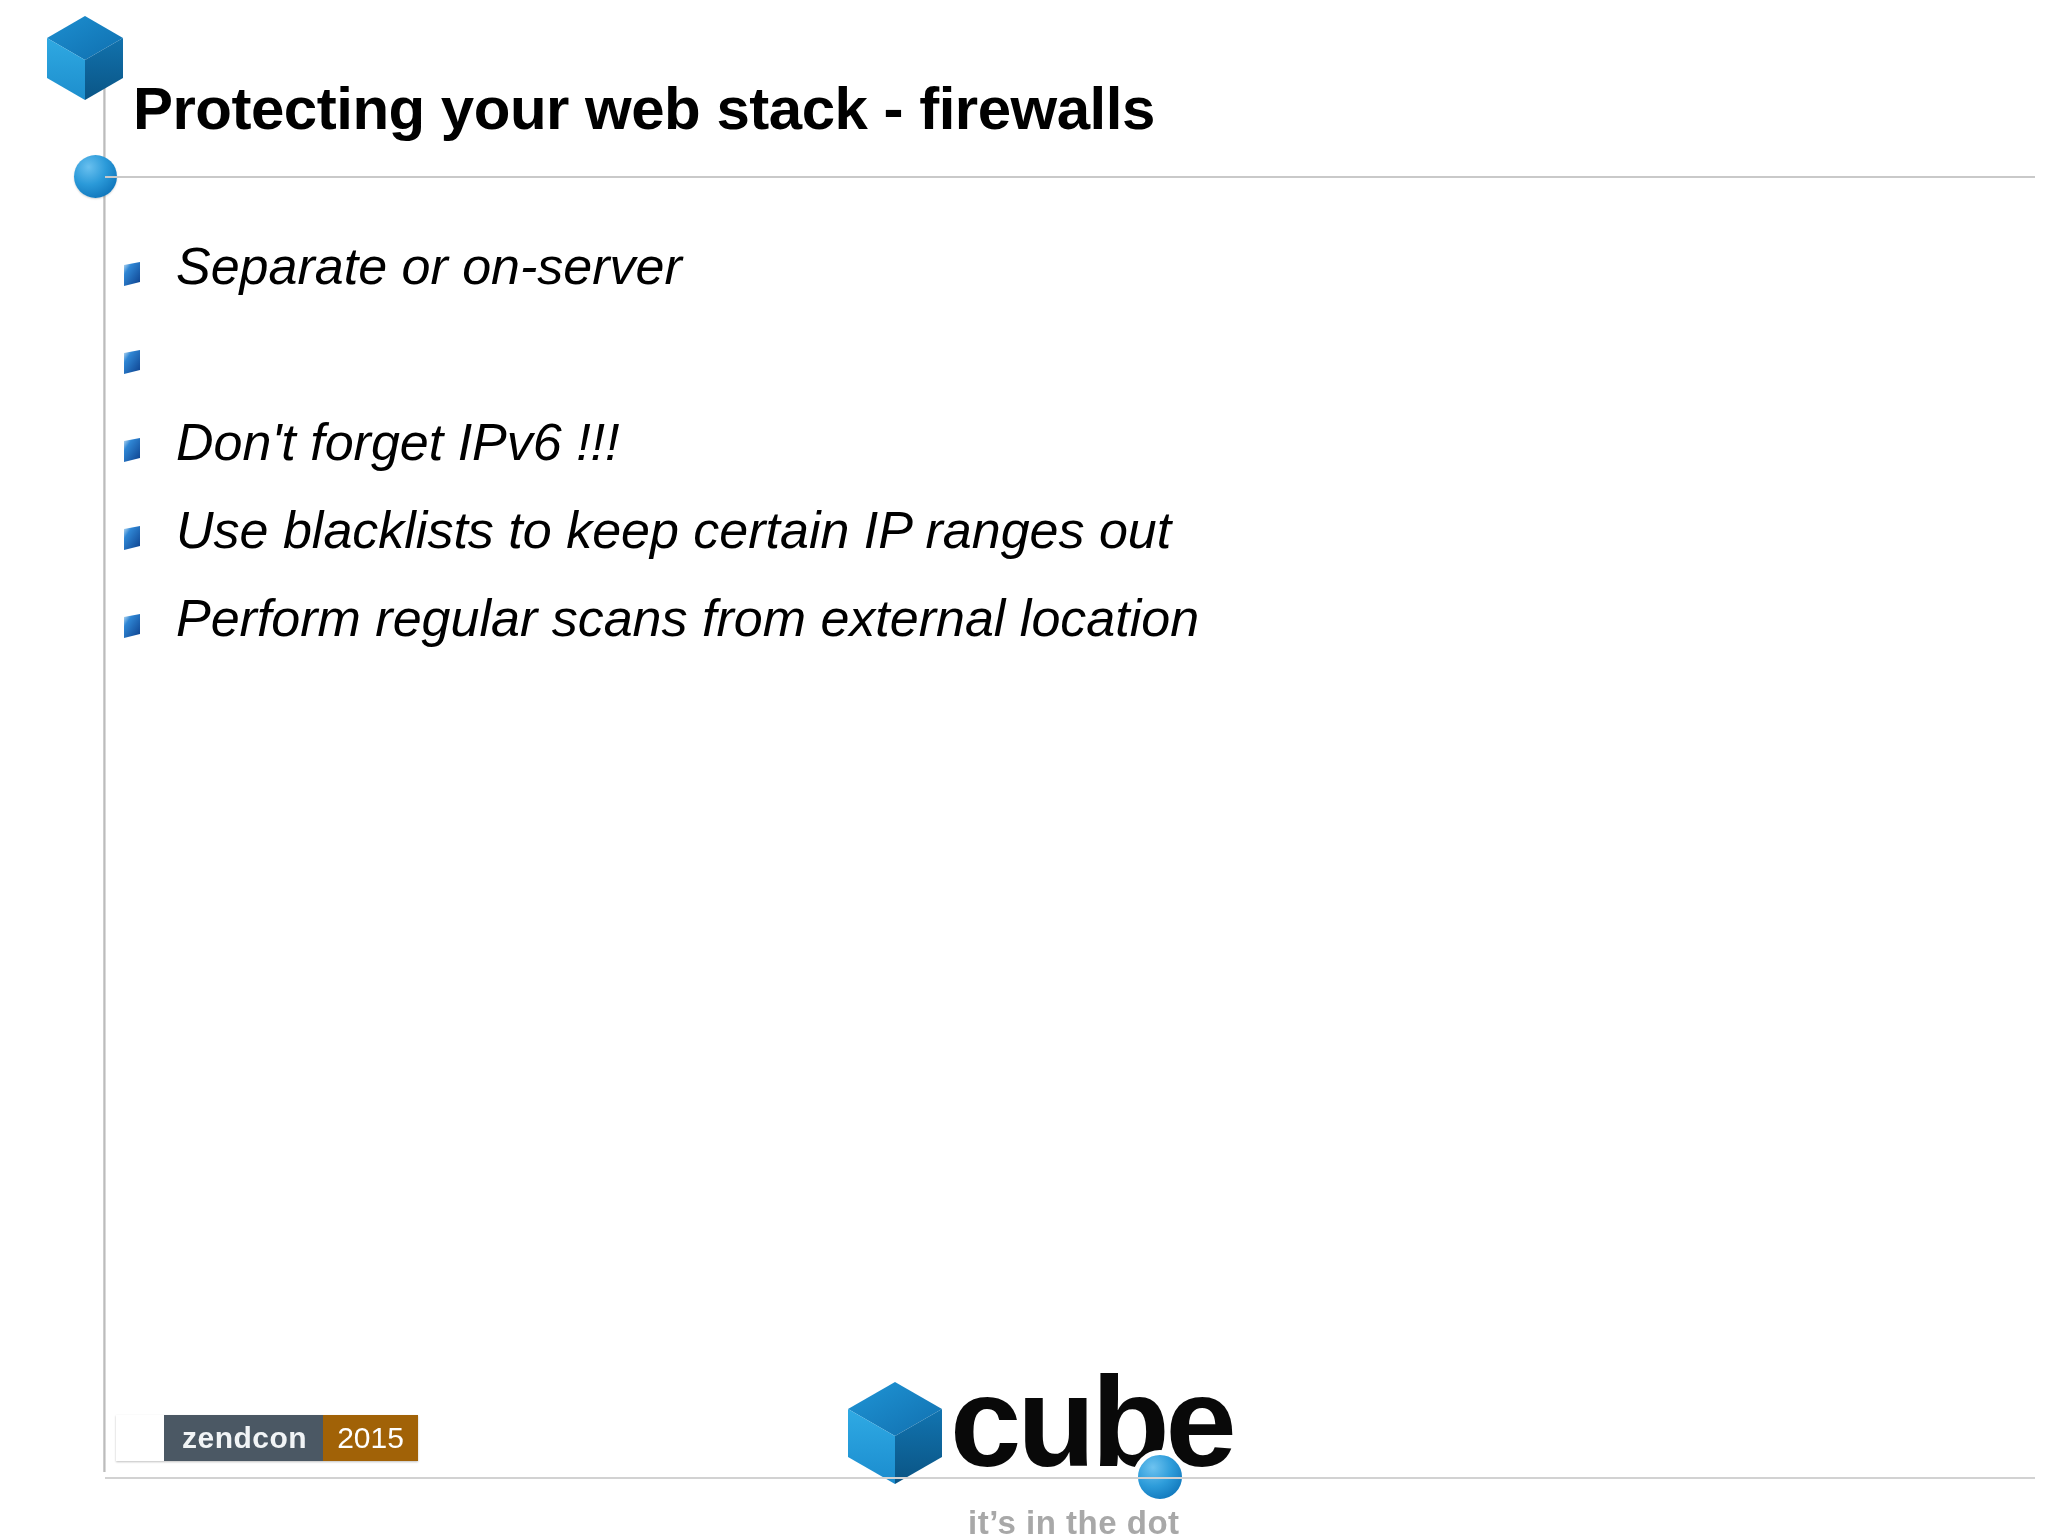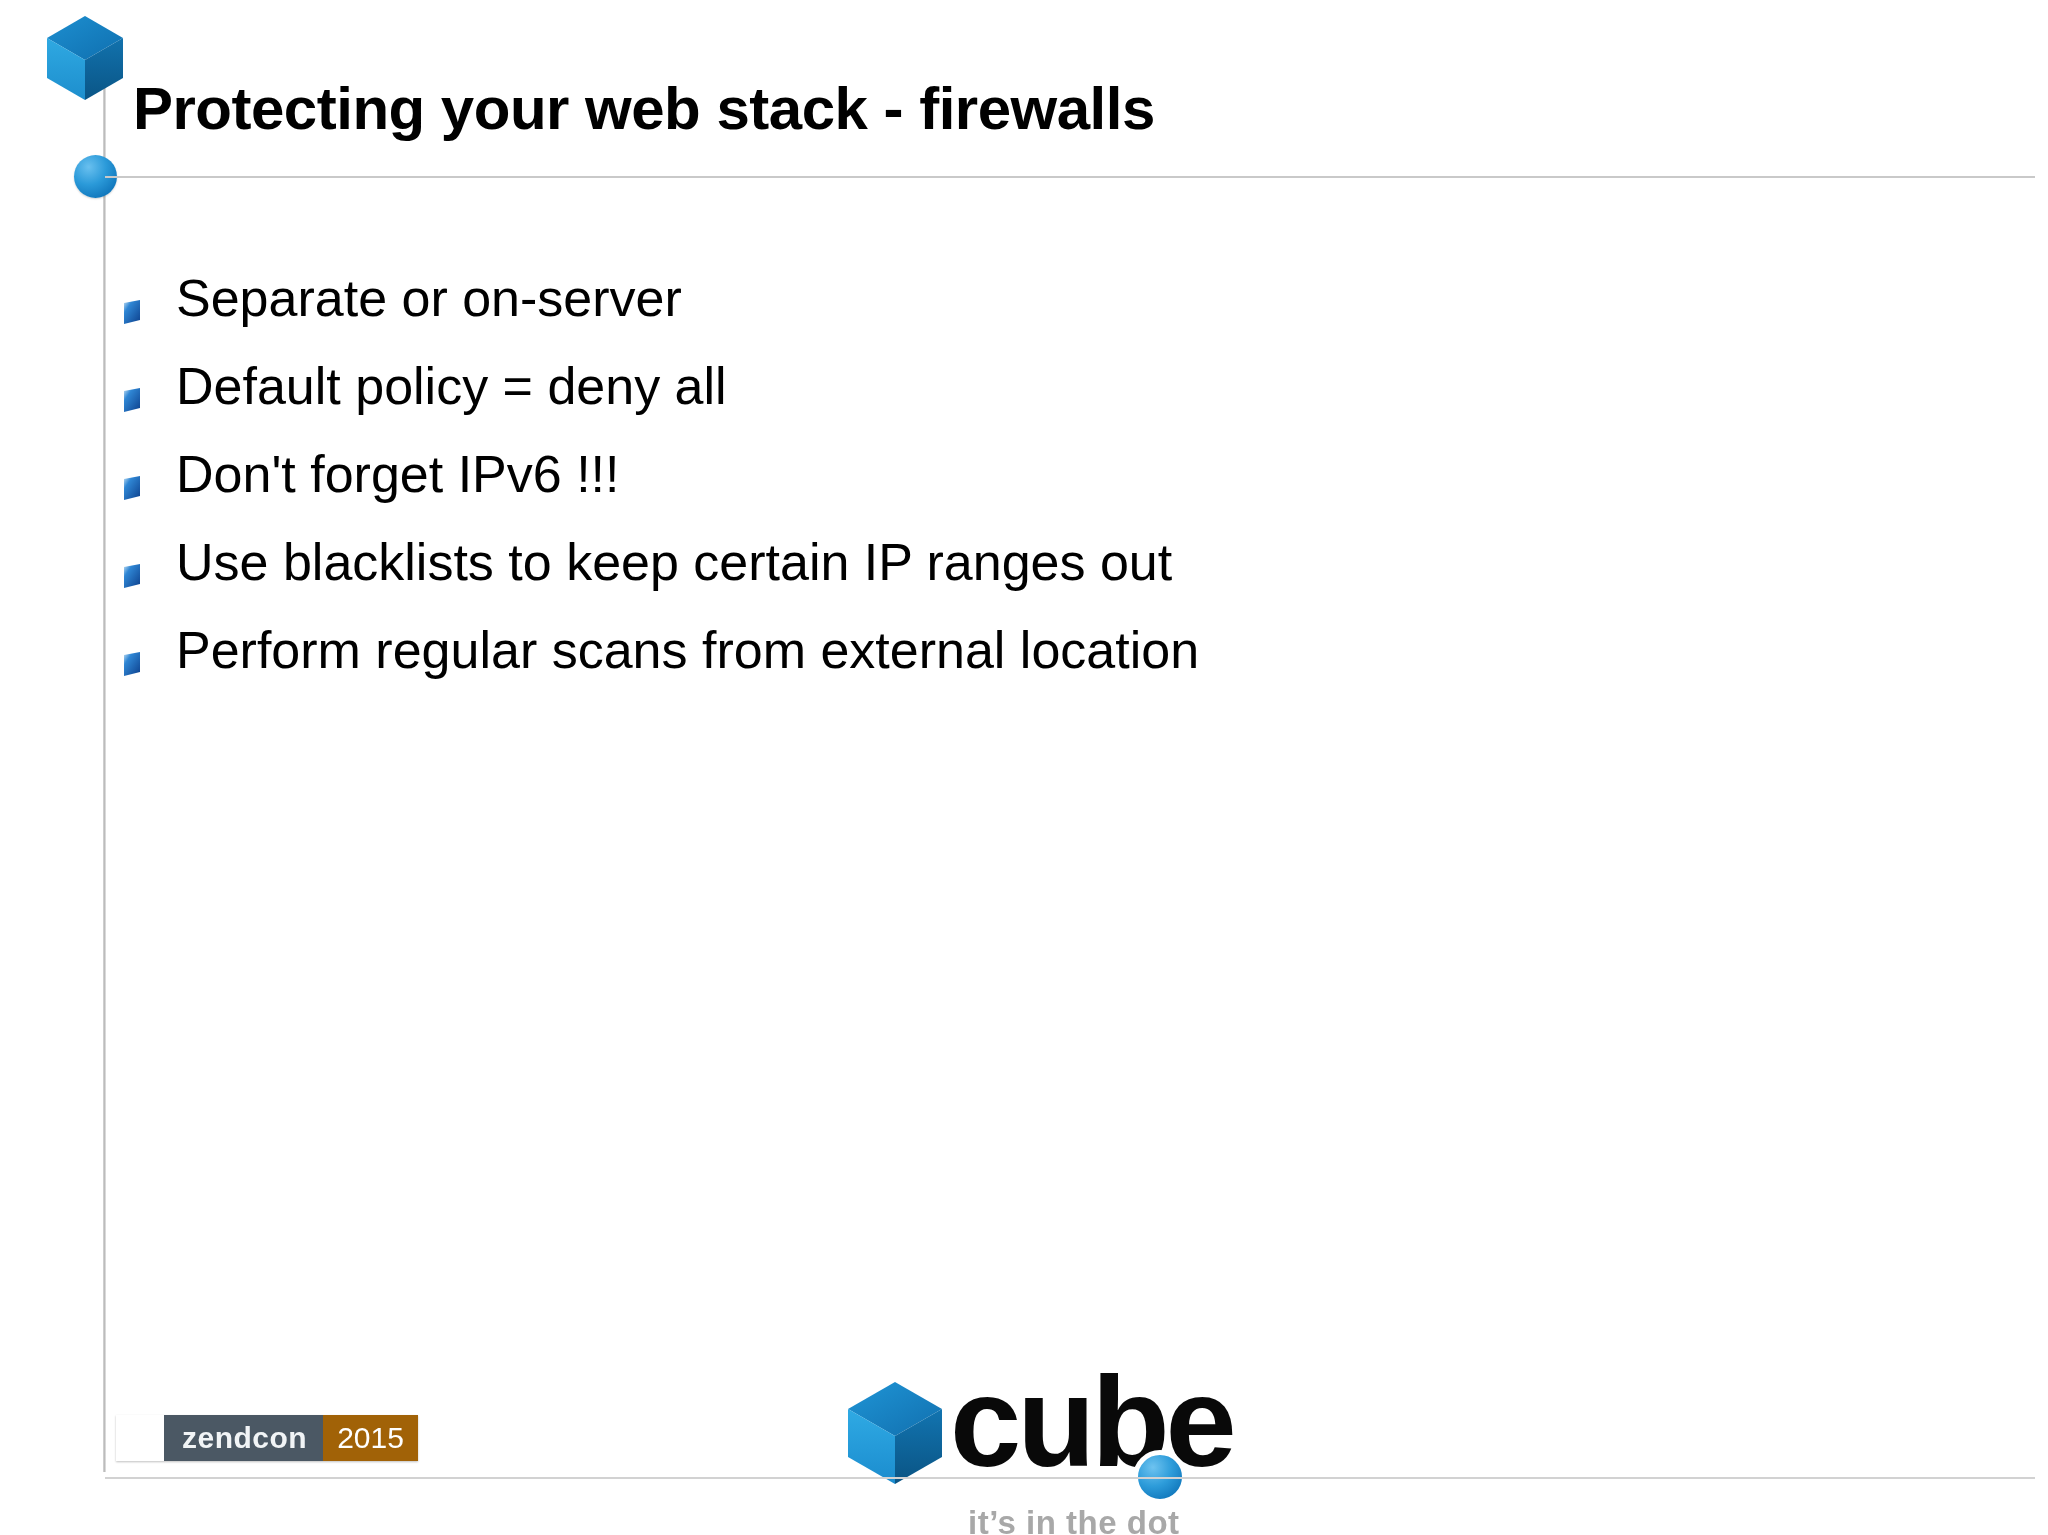--- a/index.html
+++ b/index.html
@@ -78,22 +78,23 @@
 
   
   .bullet-list {
     position: absolute;
     left: 122px;
     top: 236px;
     width: 1800px;
   }
   .bullet-row {
     display: flex;
-    align-items: flex-end;
+    align-items: flex-start;
     height: 88px;
+    font-style: italic;
   }
   .bullet-marker {
     flex: 0 0 auto;
     width: 21px;
     height: 24px;
     margin-top: 26px;
     margin-right: 33px;
     position: relative;
   }
   .bullet-text {
@@ -245,21 +246,20 @@
       </span>
       <span class="bullet-text">Separate or on-server</span>
     </div>
 
     <div class="bullet-row">
       <span class="bullet-marker">
         <svg viewBox="0 0 21 24" width="21" height="24" aria-hidden="true">
           <polygon points="2,3 18,0 18,20 2,24" fill="url(#bm1)"></polygon>
         </svg>
       </span>
-      <span class="bullet-text">Default policy = deny all</span>
     </div>
 
     <div class="bullet-row">
       <span class="bullet-marker">
         <svg viewBox="0 0 21 24" width="21" height="24" aria-hidden="true">
           <polygon points="2,3 18,0 18,20 2,24" fill="url(#bm1)"></polygon>
         </svg>
       </span>
       <span class="bullet-text">Don't forget IPv6 !!!</span>
     </div>

